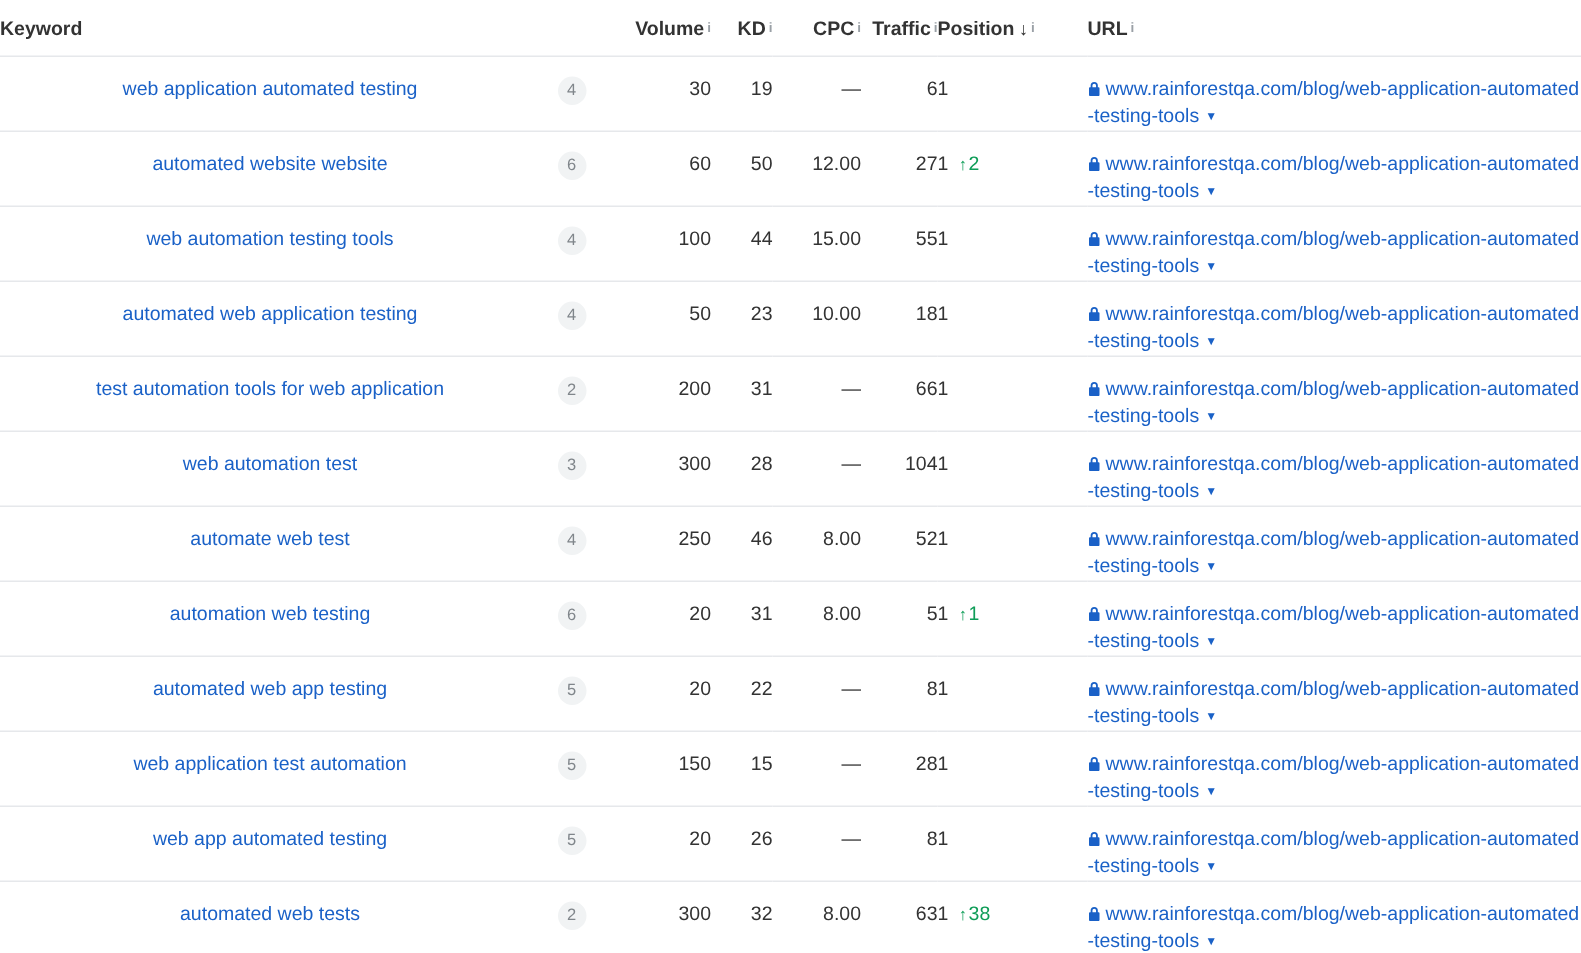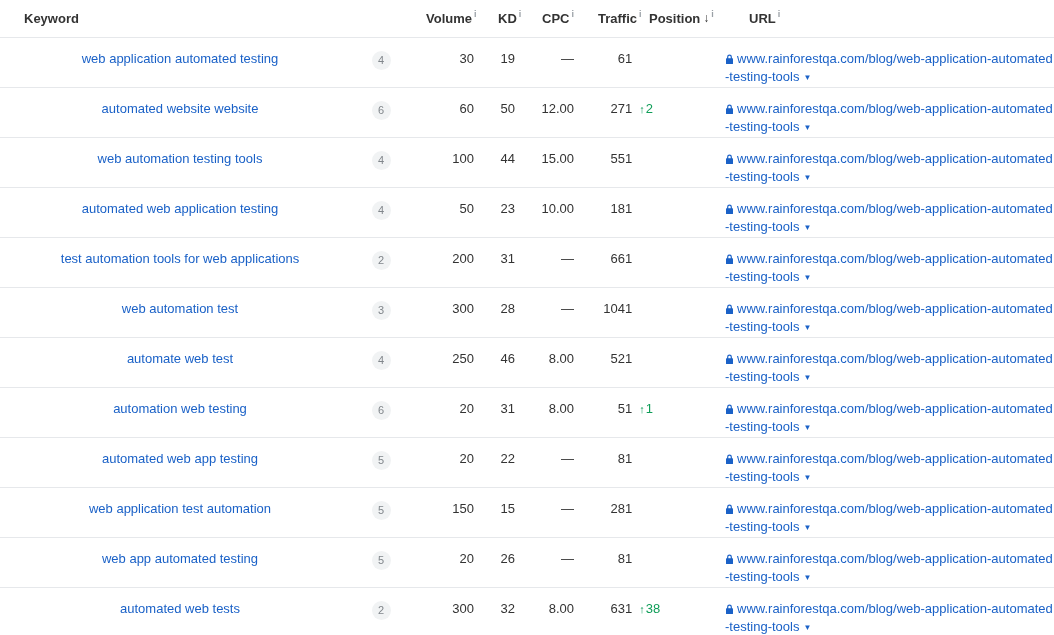--- a/index.html
+++ b/index.html
@@ -31,23 +31,22 @@
     font-size: 13px;
     font-weight: bold;
     color: #333333;
     background: #ffffff;
     border-bottom: 1px solid #e6e8eb;
     vertical-align: middle;
     white-space: nowrap;
   }
   .th-inner {
     display: inline-flex;
-    align-items: flex-start;
+    align-items: flex-end;
     line-height: 1;
-    padding-left: 24px;
   }
   .info-i {
     font-size: 9px;
     font-style: normal;
     color: #9aa0a6;
     margin-left: 2px;
     position: relative;
     top: -2px;
   }
   .sort-arrow {
@@ -310,21 +309,21 @@
     </td>
     <td class="cell-url">
       <a class="url-link" href="#"><span class="lock-icon"><svg width="9" height="11" viewBox="0 0 9 11" xmlns="http://www.w3.org/2000/svg">
                 <path d="M2.1 4.2V3a2.4 2.4 0 0 1 4.8 0v1.2h.5a.6.6 0 0 1 .6.6v4.6a.6.6 0 0 1-.6.6H1.6a.6.6 0 0 1-.6-.6V4.8a.6.6 0 0 1 .6-.6h.5zm1.2 0h2.4V3a1.2 1.2 0 0 0-2.4 0v1.2z" fill="#1a61c7"></path>
               </svg></span><span>www.rainforestqa.com/blog/web-application-automated-testing-tools</span><span class="url-caret">▼</span></a>
     </td>
   </tr>
 
   <tr>
     <td class="cell-keyword">
-      <a class="kw-link" href="#">test automation tools for web applications</a>
+      <a class="kw-link" href="#">test automation tools for web application</a>
     </td>
     <td class="cell-badge">
       <span class="badge">2</span>
     </td>
     <td class="cell-volume">200</td>
     <td class="cell-kd">31</td>
     <td class="cell-cpc">—</td>
     <td class="cell-traffic">66</td>
     <td class="cell-position">
       <span class="pos-main">1</span>

